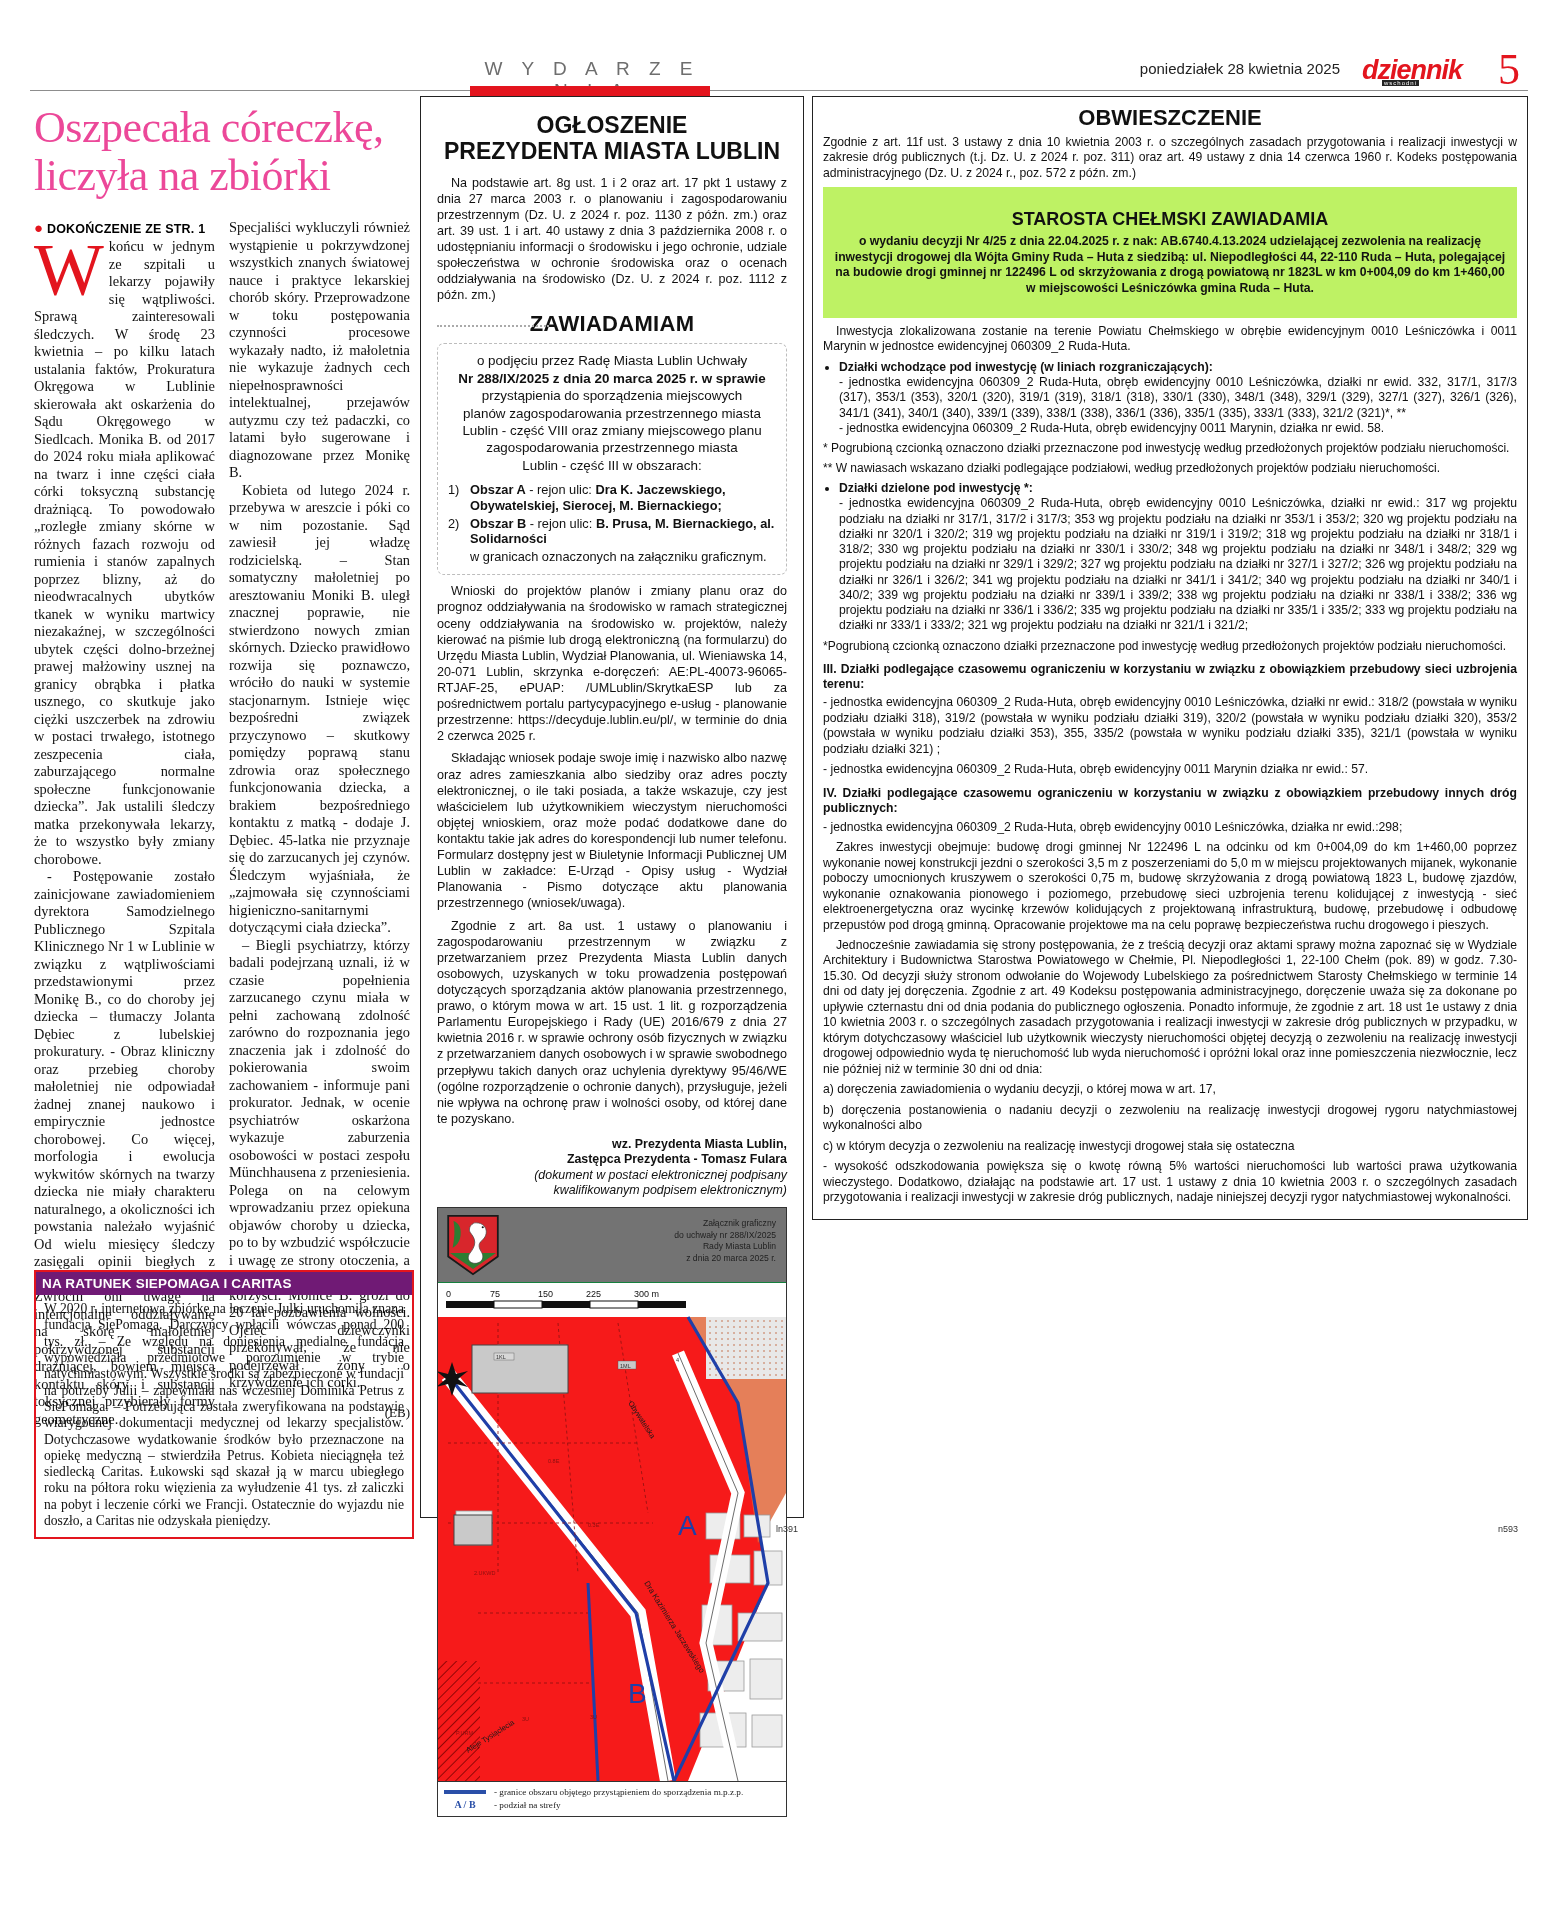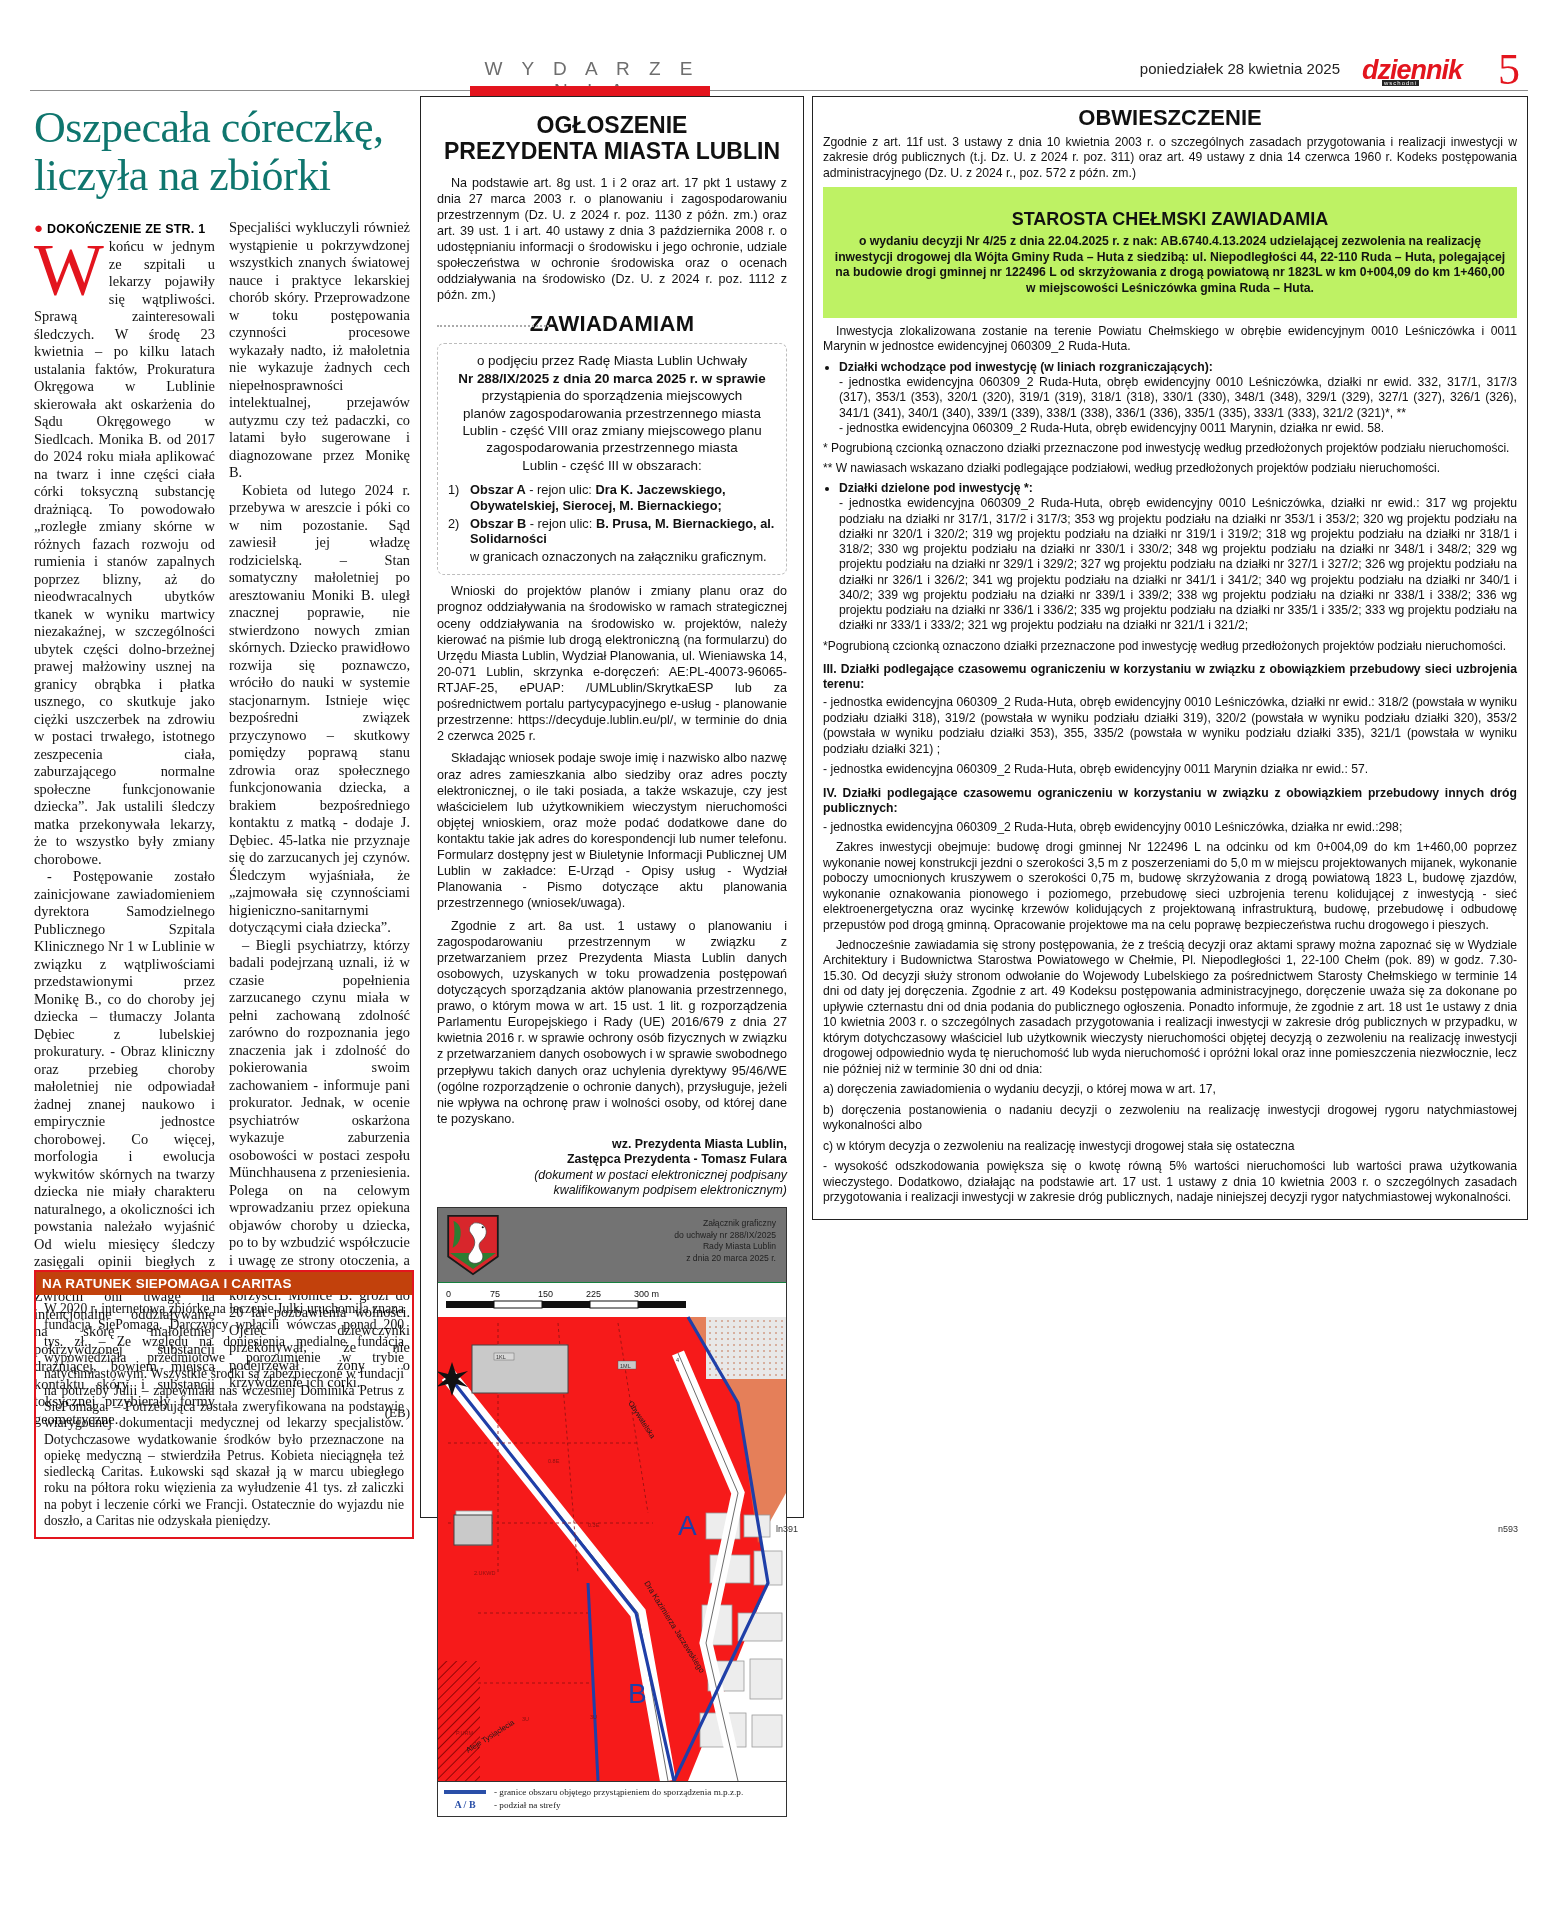--- a/index.html
+++ b/index.html
@@ -18,37 +18,37 @@
   .mh-logo{position:absolute;left:1362px;top:55px;font-family:"Liberation Sans",sans-serif;
      font-weight:bold;font-style:italic;font-size:27px;color:#e3151e;letter-spacing:-1px;}
   .mh-logo-sub{position:absolute;left:1382px;top:80px;font-family:"Liberation Sans",sans-serif;
      font-size:6px;color:#222;letter-spacing:1px;background:#222;color:#fff;padding:0 2px;}
   .mh-pageno{position:absolute;left:1498px;top:48px;font-family:"Liberation Serif",serif;
      font-size:44px;color:#e3151e;line-height:1;}
 
   
   .art{position:absolute;left:34px;top:104px;width:376px;}
   .art h1{margin:0;font-family:"Liberation Serif",serif;font-weight:normal;font-size:44px;
-     line-height:1.08;letter-spacing:-0.5px;color:#0f766e;}
+     line-height:1.08;letter-spacing:-0.5px;color:#ec4899;}
   .art .cols{display:flex;gap:14px;margin-top:20px;}
   .art .col{width:181px;}
   .kicker{font-family:"Liberation Sans",sans-serif;font-weight:bold;font-size:12.5px;
      letter-spacing:0.2px;color:#000;text-transform:uppercase;margin:0 0 2px 0;
      font-variant:small-caps;}
   .kicker .dot{color:#e3151e;font-size:15px;}
   .body-p{font-size:14.4px;line-height:1.215;text-align:justify;margin:0;
      hyphens:auto;-webkit-hyphens:auto;}
   .body-p + .body-p{text-indent:13px;}
   .dropcap{float:left;font-size:74px;line-height:0.78;color:#e3151e;
      font-family:"Liberation Serif",serif;margin:4px 5px -2px 0;}
   .sig{text-align:right;font-weight:normal;font-size:13px;}
 
   
   .promo{position:absolute;left:34px;top:1270px;width:376px;border:2px solid #e3151e;}
-  .promo-h{background:#c2410c;color:#fff;font-family:"Liberation Sans",sans-serif;
+  .promo-h{background:#701a75;color:#fff;font-family:"Liberation Sans",sans-serif;
      font-weight:bold;font-size:13.5px;padding:4px 6px;letter-spacing:0.2px;}
   .promo-b{padding:6px 8px 8px 8px;font-size:13.6px;line-height:1.2;text-align:justify;}
 
   
   .adbox{position:absolute;border:1.5px solid #222;background:#fff;}
 
   
   .ad-mid{left:420px;top:96px;width:382px;height:1420px;}
   .mid-pad{padding:14px 16px;font-family:"Liberation Sans",sans-serif;}
   .ad-title{text-align:center;font-weight:bold;font-size:23px;line-height:1.12;margin:2px 0 10px;}

